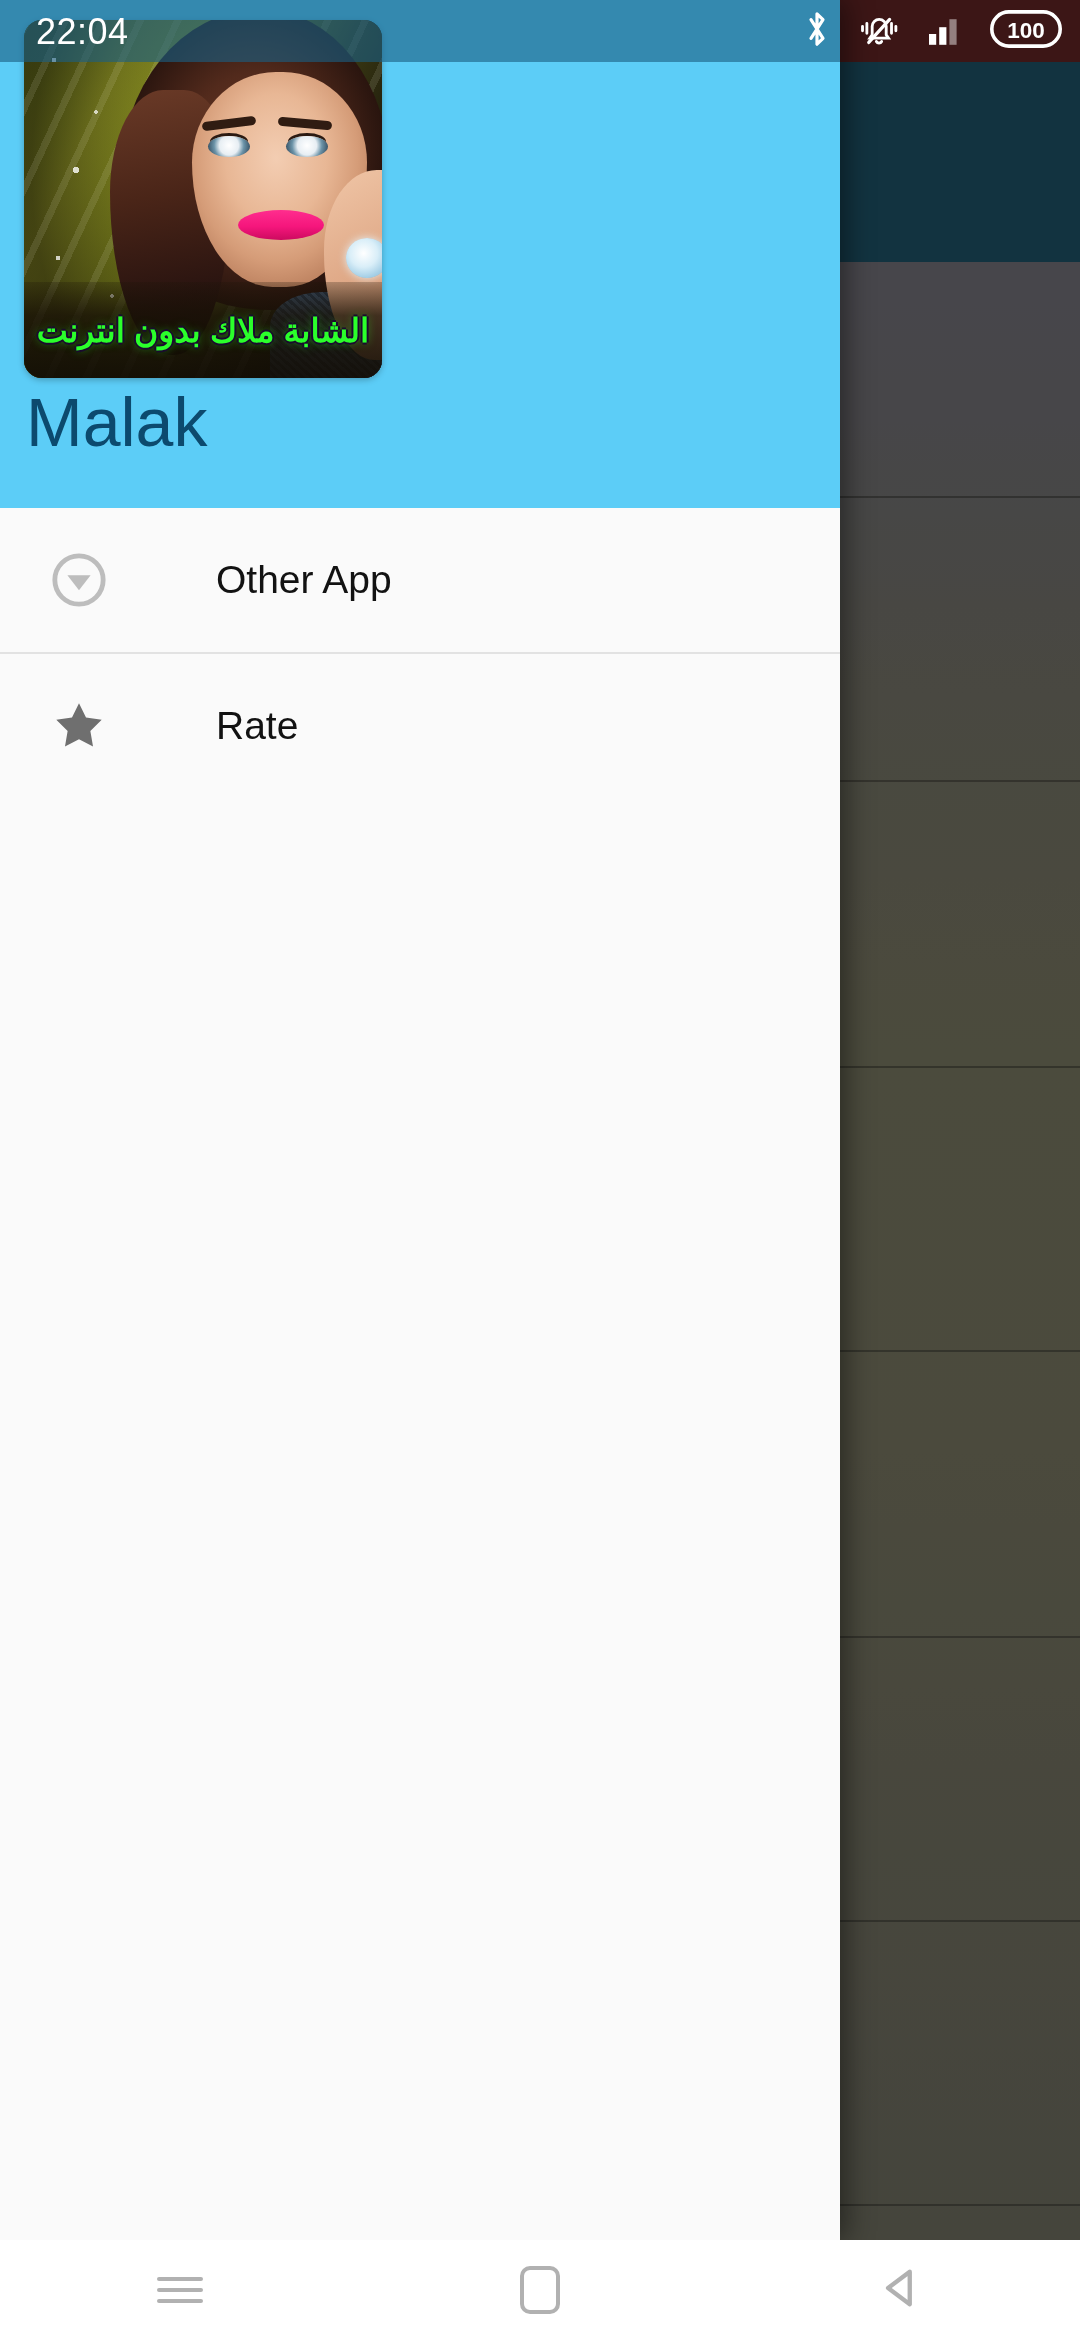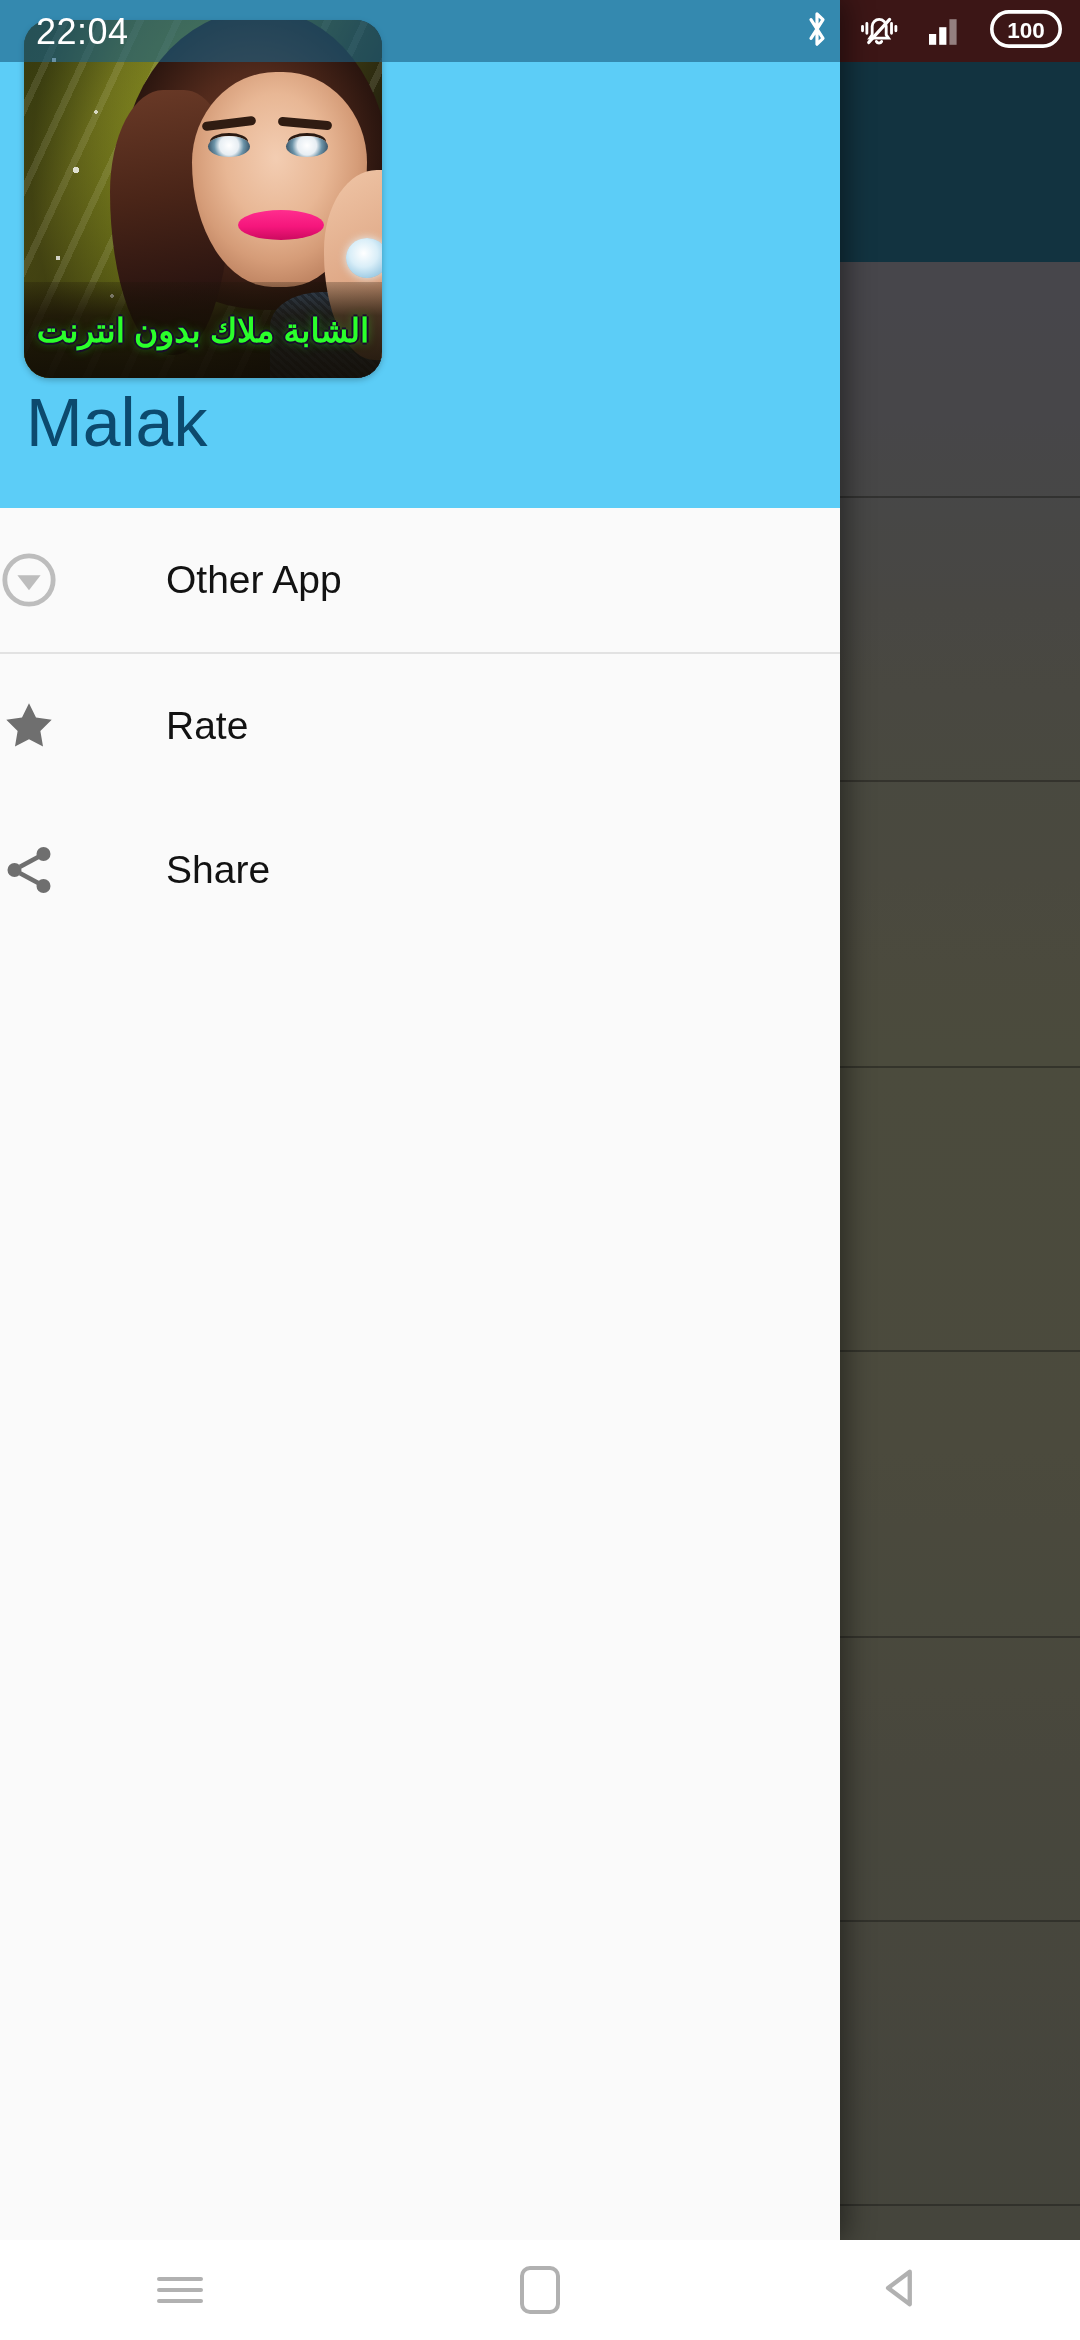--- a/index.html
+++ b/index.html
@@ -59,21 +59,21 @@
   }
   #drawer-header {
     position:relative;
     height:508px;
     background:#5ccdf7;
   }
   #app-icon {
     position:absolute;
     left:24px; top:20px;
     width:358px; height:358px;
-    border-radius:26px;
+    border-radius:18px;
     overflow:hidden;
     background:#101008;
     box-shadow:0 2px 6px rgba(0,0,0,.25);
   }
   .icon-bg {
     position:absolute; inset:0;
     background:
       radial-gradient(ellipse 70% 90% at 72% 42%, rgba(60,30,20,.0) 0%, rgba(25,12,8,.0) 55%, rgba(10,6,4,.55) 100%),
       linear-gradient(115deg, #6b7a1c 0%, #8a8f23 22%, #6e7418 44%, #3b3a14 64%, #1b180b 82%, #0d0b06 100%);
   }
@@ -177,20 +177,21 @@
     font-size:68px;
     color:#0c4a6e;
     line-height:1;
     white-space:nowrap;
   }
 
   
   .menu-row {
     display:flex; align-items:center;
     height:144px;
+    padding-left:50px;
     background:#fafafa;
   }
   .menu-icon {
     width:80px; min-width:80px;
     display:flex; align-items:center; justify-content:flex-start;
   }
   .menu-label {
     margin-left:86px;
     font-size:39px;
     color:#121212;
@@ -312,32 +313,20 @@
 
     <div class="menu-row">
       <span class="menu-icon">
         <svg width="58" height="58" viewBox="0 0 24 24" aria-hidden="true">
           <path d="M12 2.6l2.9 5.9 6.5.95-4.7 4.6 1.1 6.45L12 17.45 6.2 20.5l1.1-6.45-4.7-4.6 6.5-.95z" fill="#6f6f6f"></path>
         </svg>
       </span>
       <span class="menu-label">Rate</span>
     </div>
 
-    <div class="menu-row">
-      <span class="menu-icon">
-        <svg width="58" height="58" viewBox="0 0 24 24" aria-hidden="true">
-          <circle cx="18" cy="5.4" r="2.9" fill="#6f6f6f"></circle>
-          <circle cx="18" cy="18.6" r="2.9" fill="#6f6f6f"></circle>
-          <circle cx="6" cy="12" r="2.9" fill="#6f6f6f"></circle>
-          <line x1="8.3" y1="10.7" x2="15.8" y2="6.6" stroke="#6f6f6f" stroke-width="1.9"></line>
-          <line x1="8.3" y1="13.3" x2="15.8" y2="17.4" stroke="#6f6f6f" stroke-width="1.9"></line>
-        </svg>
-      </span>
-      <span class="menu-label">Share</span>
-    </div>
 
   </div>
 
   <div id="statusbar">
     <div id="sb-left-tint"></div>
     <div id="sb-clock">22:04</div>
     <div id="sb-icons">
 
       <span class="sb-ico">
         <svg width="26" height="40" viewBox="0 0 12 20" aria-hidden="true">

